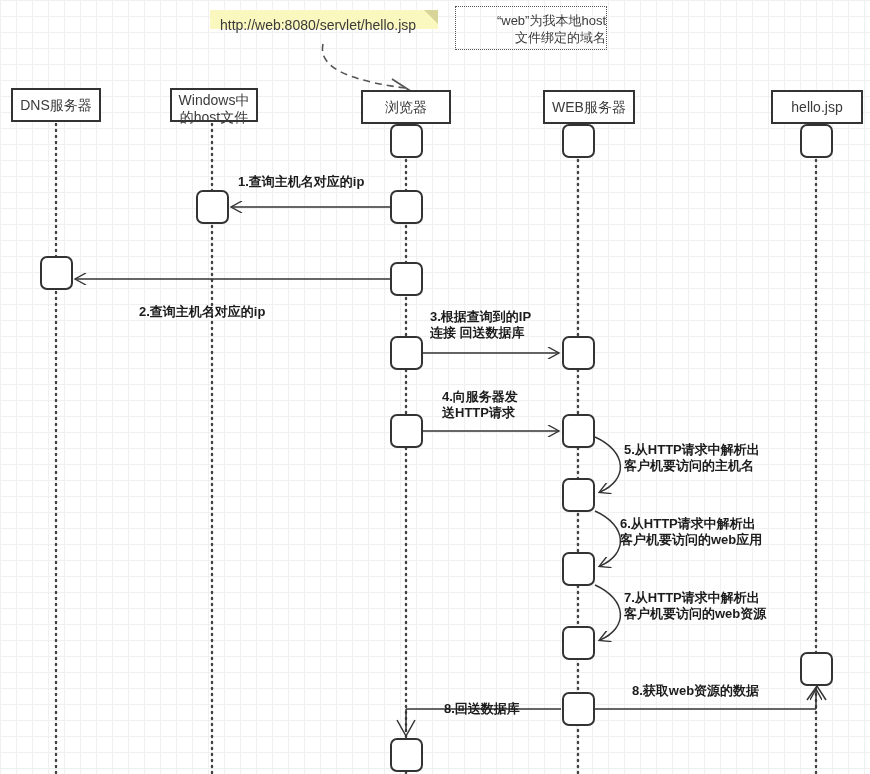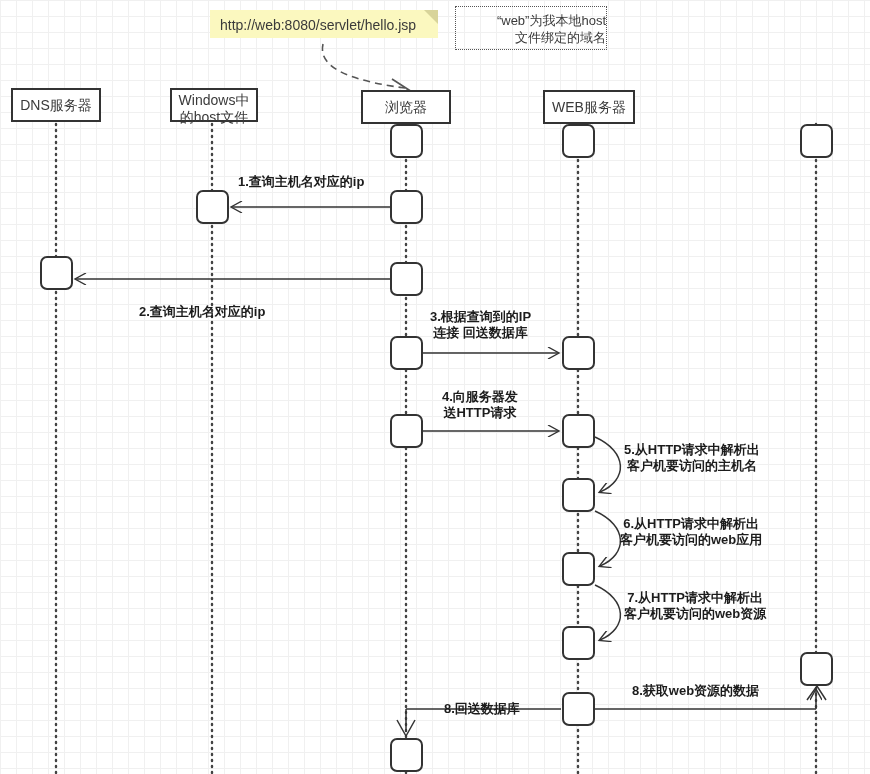--- a/index.html
+++ b/index.html
@@ -59,21 +59,21 @@
   }
   .msg-label {
     position: absolute;
     color: #1c1c1c;
     font-size: 13px;
     font-weight: bold;
     line-height: 16px;
     white-space: nowrap;
     z-index: 5;
   }
-  .msg-label.center { text-align: center; }
+  .msg-label.center { text-align: left; }
   .sticky {
     position: absolute;
     box-sizing: border-box;
     background: #fbf8bf;
     color: #3a3a3a;
     font-size: 14px;
     line-height: 18px;
     padding: 6px 10px 6px 10px;
     white-space: nowrap;
     z-index: 6;
@@ -147,21 +147,21 @@
 
     <line x1="816" y1="709" x2="595" y2="709" stroke="#333333" stroke-width="1.5"></line>
     <line x1="816" y1="709" x2="816" y2="690" stroke="#333333" stroke-width="1.5" marker-end="url(#openArrowR)" transform="rotate(0)"></line>
     <path d="M807,700 L817,686 L826,700" fill="none" stroke="#333333" stroke-width="1.5"></path>
 
     <line x1="561" y1="709" x2="406" y2="709" stroke="#333333" stroke-width="1.5"></line>
     <line x1="406" y1="709" x2="406" y2="732" stroke="#333333" stroke-width="1.5"></line>
     <path d="M397,720 L406,736 L415,720" fill="none" stroke="#333333" stroke-width="1.5"></path>
   </svg>
 
-  <div class="sticky" style="left:210px; top:10px; width:228px; height:28px;">
+  <div class="sticky" style="left:210px; top:10px; width:228px; height:19px;">
     <span>http://web:8080/servlet/hello.jsp</span>
   </div>
   <div class="sticky-fold" style="left:424px; top:10px;"></div>
 
   <div class="note-box" style="left:455px; top:6px; width:152px; height:44px;">
     <div>“web”为我本地host</div>
     <div>文件绑定的域名</div>
   </div>
 
   <div class="lifeline-head" style="left:11px; top:88px; width:90px; height:34px;">
@@ -174,20 +174,23 @@
   </div>
 
   <div class="lifeline-head" style="left:361px; top:90px; width:90px; height:34px;">
     <span>浏览器</span>
   </div>
 
   <div class="lifeline-head" style="left:532px; top:90px; width:92px; height:34px;margin-left:11px;">
     <span>WEB服务器</span>
   </div>
 
+  <div class="lifeline-head" style="left:771px; top:90px; width:92px; height:34px;">
+    <span>hello.jsp</span>
+  </div>
 
   <div class="activation" style="left:40px;  top:256px;"></div>
 
   <div class="activation" style="left:196px; top:190px;"></div>
 
   <div class="activation" style="left:390px; top:124px;"></div>
   <div class="activation" style="left:390px; top:190px;"></div>
   <div class="activation" style="left:390px; top:262px;"></div>
   <div class="activation" style="left:390px; top:336px;"></div>
   <div class="activation" style="left:390px; top:414px;"></div>

